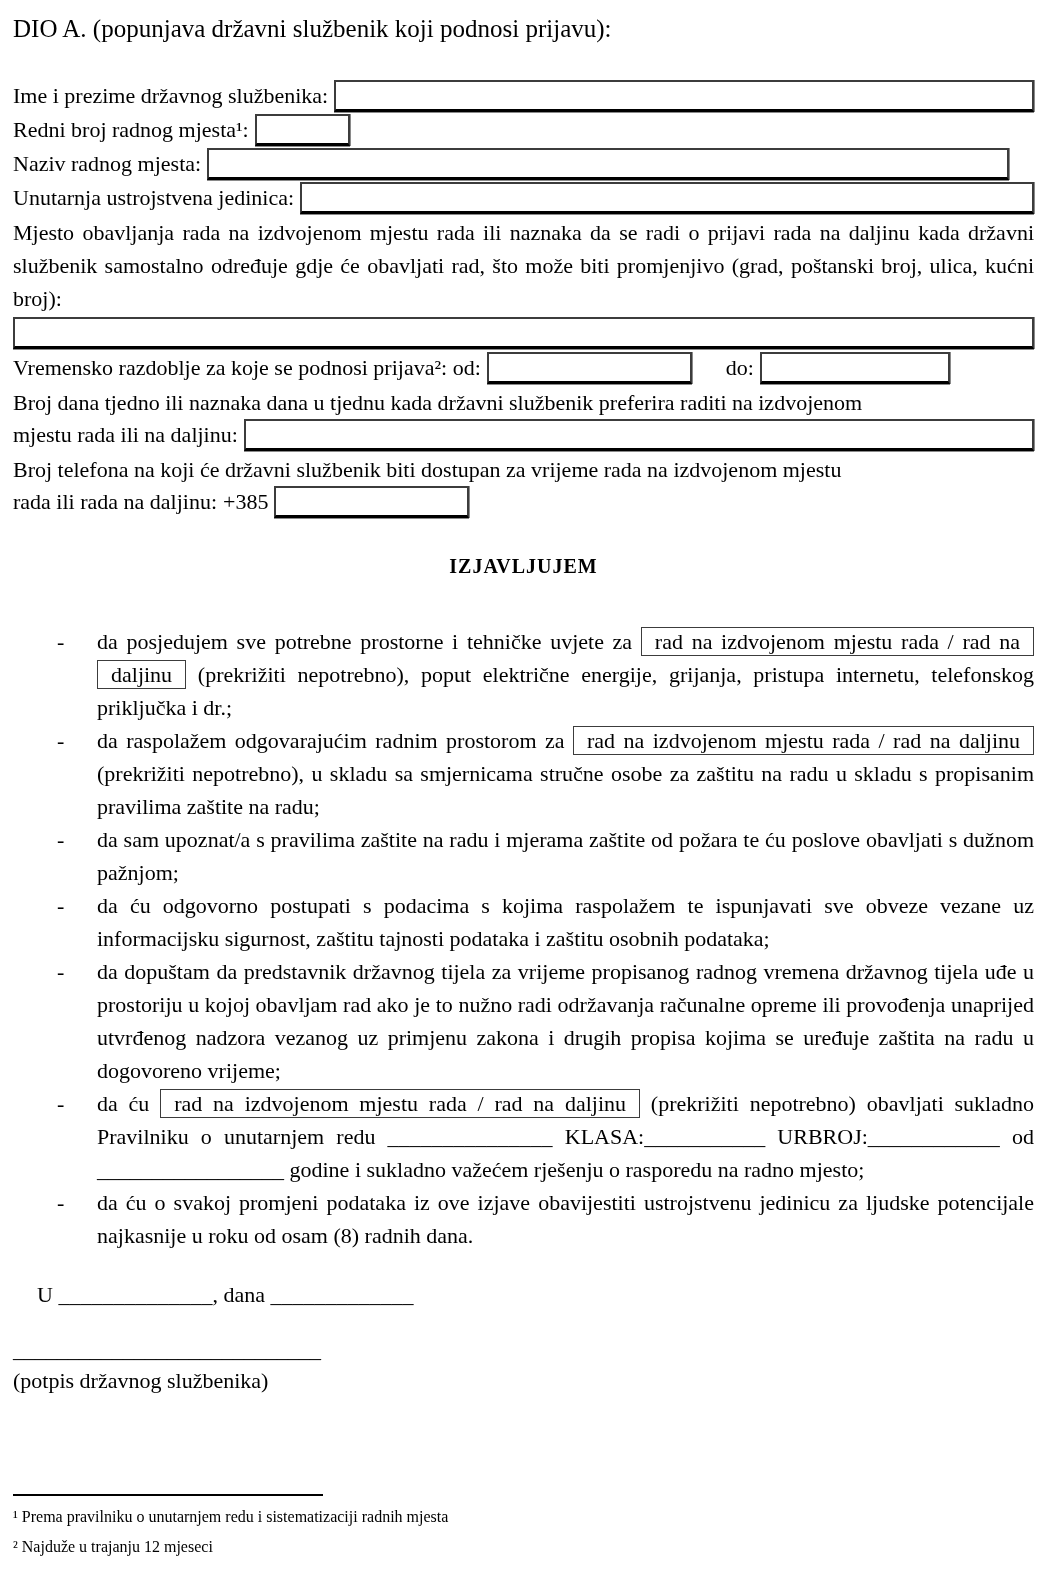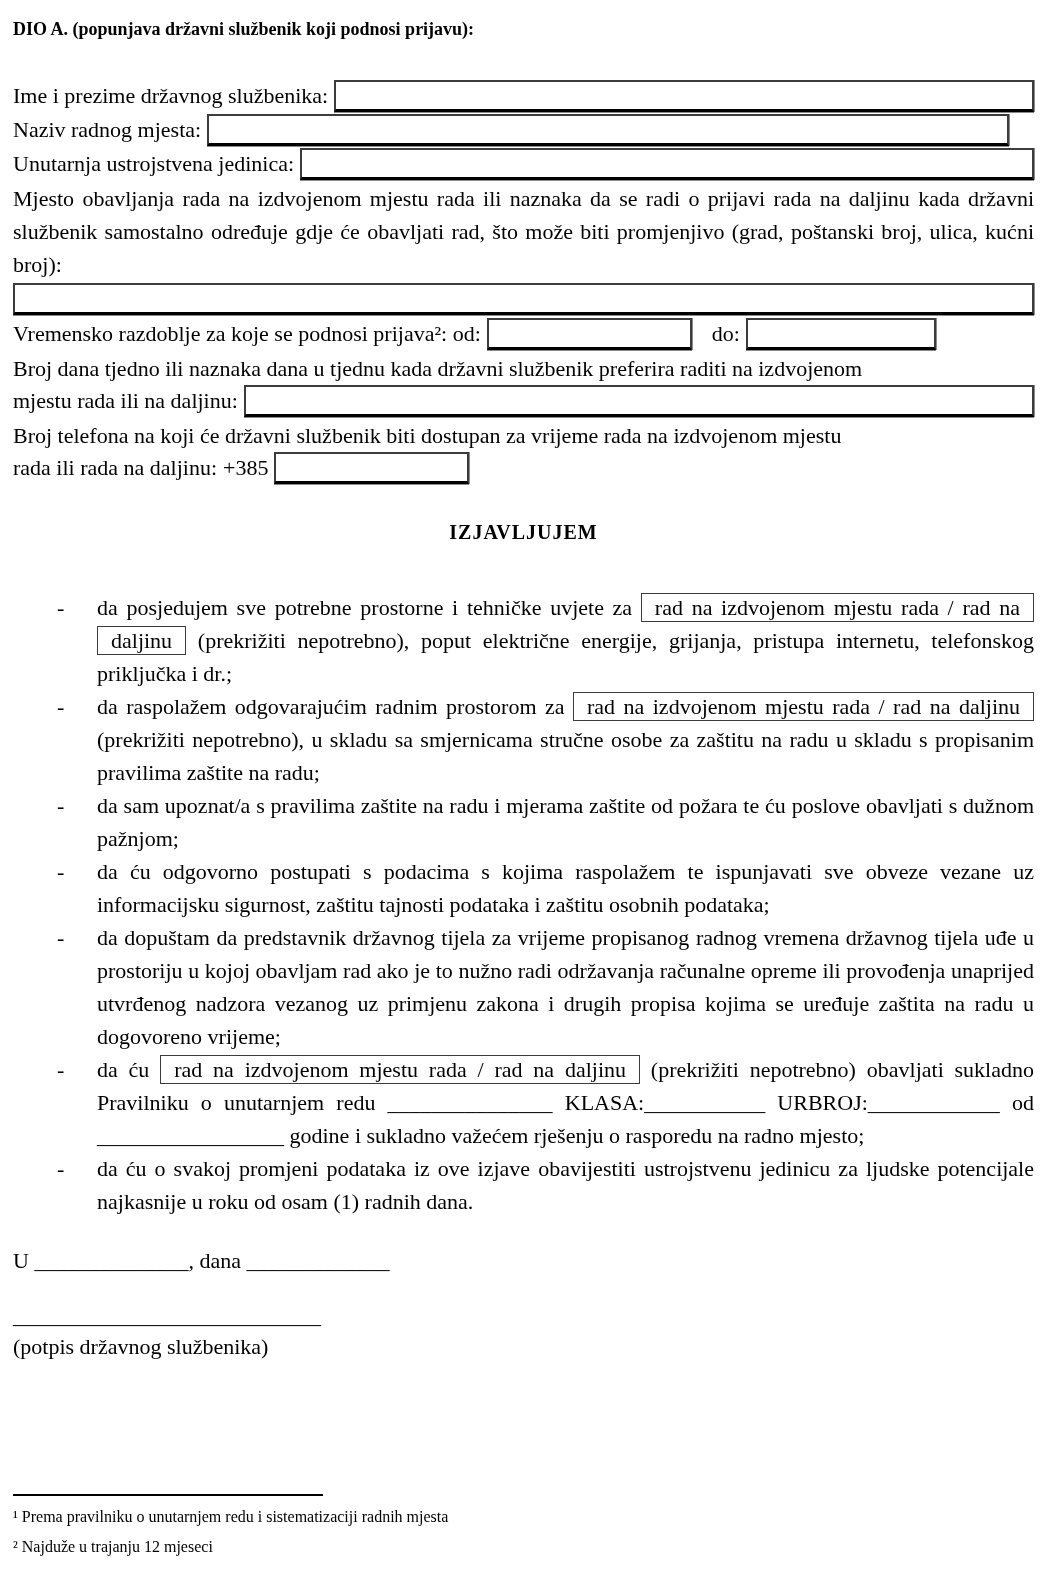--- a/index.html
+++ b/index.html
@@ -9,21 +9,21 @@
     font-family:"Liberation Serif","DejaVu Serif",serif;
     color:#000;
     overflow:hidden;
   }
   .page {
     width:1054px; height:1580px;
     padding:14px 20px 10px 13px;
     position:relative;
     font-size:22px; line-height:33px;
   }
-  .title { font-weight:bold; font-size:18px; line-height:30px; margin-bottom:36px; }
+  .title { font-weight:normal; font-size:25px; line-height:30px; margin-bottom:36px; }
 
   
   .frow { display:flex; align-items:flex-start; height:34px; }
   .frow .lbl { white-space:nowrap; line-height:32px; padding-right:6px; }
   .fbox {
     background:#fff;
     border:2px solid #3c3c3c;
     border-bottom:3px solid #000;
     box-shadow:1px 0 0 #8a8a8a, 0 1px 0 #8a8a8a;
     height:32px;
@@ -39,58 +39,62 @@
   .bullet { position:relative; padding-left:84px; }
   .bullet::before { content:"-"; position:absolute; left:44px; top:0; }
   .btext { text-align:justify; }
   .boxed {
     border:1.5px solid #3c3c3c;
     padding:1px 13px;
     box-decoration-break:clone;
     -webkit-box-decoration-break:clone;
   }
 
-  .place-date { margin-top:26px; }
+  .place-date { margin-top:26px;margin-left:24px; }
   .sig-line { margin-top:22px; letter-spacing:0; }
   .sig-caption { line-height:30px; }
 
   .footnotes { position:absolute; left:13px; bottom:18px; width:1021px; }
   .fn-rule { width:310px; border-top:2px solid #000; margin-bottom:6px; }
   .fn-line { font-size:16px; line-height:30px; }
 </style>
 </head>
 <body>
 
 <div class="page">
 
   <div class="title">DIO A. (popunjava državni službenik koji podnosi prijavu):</div>
 
   <div class="frow">
     <span class="lbl">Ime i prezime državnog službenika:</span>
     <div class="fbox grow"></div>
   </div>
 
+  <div class="frow">
+    <span class="lbl">Redni broj radnog mjesta¹:</span>
+    <div class="fbox" style="width:95px"></div>
+  </div>
 
   <div class="frow">
     <span class="lbl">Naziv radnog mjesta:</span>
     <div class="fbox grow" style="margin-right:25px"></div>
   </div>
 
   <div class="frow">
     <span class="lbl">Unutarnja ustrojstvena jedinica:</span>
     <div class="fbox grow"></div>
   </div>
 
   <div class="para">Mjesto obavljanja rada na izdvojenom mjestu rada ili naznaka da se radi o prijavi rada na daljinu kada državni službenik samostalno određuje gdje će obavljati rad, što može biti promjenjivo (grad, poštanski broj, ulica, kućni broj):</div>
   <div class="fbox addr-box"></div>
 
   <div class="frow" style="margin-top:3px">
     <span class="lbl">Vremensko razdoblje za koje se podnosi prijava²: od:</span>
     <div class="fbox" style="width:205px"></div>
-    <span class="lbl" style="padding-left:20px">do:</span>
+    <span class="lbl" style="padding-left:34px">do:</span>
     <div class="fbox" style="width:190px"></div>
   </div>
 
   <div class="para">Broj dana tjedno ili naznaka dana u tjednu kada državni službenik preferira raditi na izdvojenom</div>
   <div class="frow">
     <span class="lbl">mjestu rada ili na daljinu:</span>
     <div class="fbox grow"></div>
   </div>
 
   <div class="para">Broj telefona na koji će državni službenik biti dostupan za vrijeme rada na izdvojenom mjestu</div>
@@ -114,21 +118,21 @@
       <div class="bullet">
         <div class="btext"><span>da ću odgovorno postupati s podacima s kojima raspolažem te ispunjavati sve obveze vezane uz informacijsku sigurnost, zaštitu tajnosti podataka i zaštitu osobnih podataka;</span></div>
       </div>
       <div class="bullet">
         <div class="btext"><span>da dopuštam da predstavnik državnog tijela za vrijeme propisanog radnog vremena državnog tijela uđe u prostoriju u kojoj obavljam rad ako je to nužno radi održavanja računalne opreme ili provođenja unaprijed utvrđenog nadzora vezanog uz primjenu zakona i drugih propisa kojima se uređuje zaštita na radu u dogovoreno vrijeme;</span></div>
       </div>
       <div class="bullet">
         <div class="btext"><span>da ću </span><span class="boxed">rad na izdvojenom mjestu rada / rad na daljinu</span><span> (prekrižiti nepotrebno) obavljati sukladno Pravilniku o unutarnjem redu  _______________  KLASA:___________ URBROJ:____________ od  _________________  godine i sukladno važećem rješenju o rasporedu na radno mjesto;</span></div>
       </div>
       <div class="bullet">
-        <div class="btext"><span>da ću o svakoj promjeni podataka iz ove izjave obavijestiti ustrojstvenu jedinicu za ljudske potencijale najkasnije u roku od osam (1) radnih dana.</span></div>
+        <div class="btext"><span>da ću o svakoj promjeni podataka iz ove izjave obavijestiti ustrojstvenu jedinicu za ljudske potencijale najkasnije u roku od osam (8) radnih dana.</span></div>
       </div>
     </div>
 
   <div class="place-date">U ______________, dana _____________</div>
 
   <div class="sig-line">____________________________</div>
   <div class="sig-caption">(potpis državnog službenika)</div>
 
   <div class="footnotes">
     <div class="fn-rule"></div>

